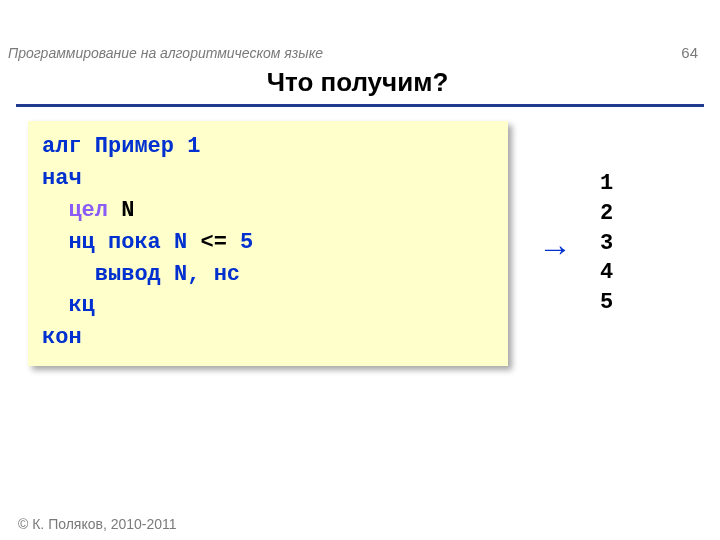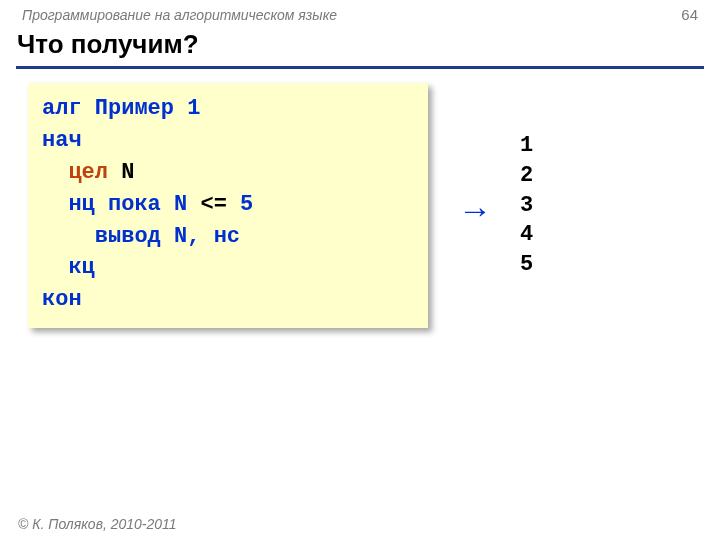--- a/index.html
+++ b/index.html
@@ -8,58 +8,60 @@
     height: 540px;
     background: #fff;
     font-family: Arial, Helvetica, sans-serif;
     position: relative;
     overflow: hidden;
   }
   .header-bar {
     display: flex;
     justify-content: space-between;
     align-items: baseline;
-    padding: 6px 22px 2px 22px;
+    padding: 6px 22px 2px 8px;
     color: #7a7a7a;
     font-style: italic;
     font-size: 14px;
+    margin-top: 38px;
   }
   .page-num {
     font-size: 15px;
     font-style: normal;
   }
   .title {
     padding: 4px 22px 6px 17px;
     font-size: 26px;
     font-weight: bold;
     color: #000;
+    text-align: center;
   }
   .rule {
     margin: 0 16px;
     height: 3px;
     background: #203a90;
   }
   .content {
     display: flex;
     align-items: center;
     padding: 14px 28px 0 28px;
     gap: 30px;
   }
   .codebox {
     background: #ffffcc;
     box-shadow: 4px 4px 6px rgba(0,0,0,0.35);
     padding: 10px 14px 12px 14px;
     font-family: "Courier New", monospace;
     font-size: 22px;
     font-weight: bold;
     line-height: 1.45;
-    width: 400px;
+    width: 480px;
   }
   .kw-blue { color: #0030d0; }
-  .kw-red  { color: #c2410c; }
+  .kw-red  { color: #8b5cf6; }
   .kw-num  { color: #0030d0; }
   .output-col {
     display: flex;
     align-items: center;
     gap: 28px;
   }
   .arrow {
     color: #0030d0;
     font-size: 34px;
     font-weight: bold;
@@ -72,21 +74,20 @@
     line-height: 1.35;
     color: #000;
   }
   .footer {
     position: absolute;
     left: 0; right: 0; bottom: 8px;
     display: flex;
     justify-content: space-between;
     padding: 0 18px;
     color: #7a7a7a;
-    font-style: italic;
     font-size: 14px;
   }
 </style>
 </head>
 <body>
 
 <div class="header-bar">
   <span>Программирование на алгоритмическом языке</span>
   <span class="page-num">64</span>
 </div>

